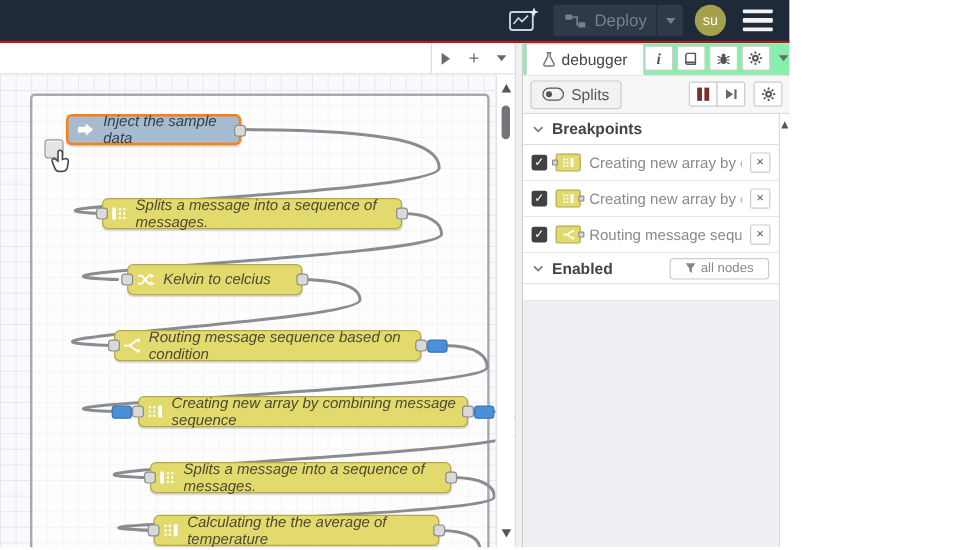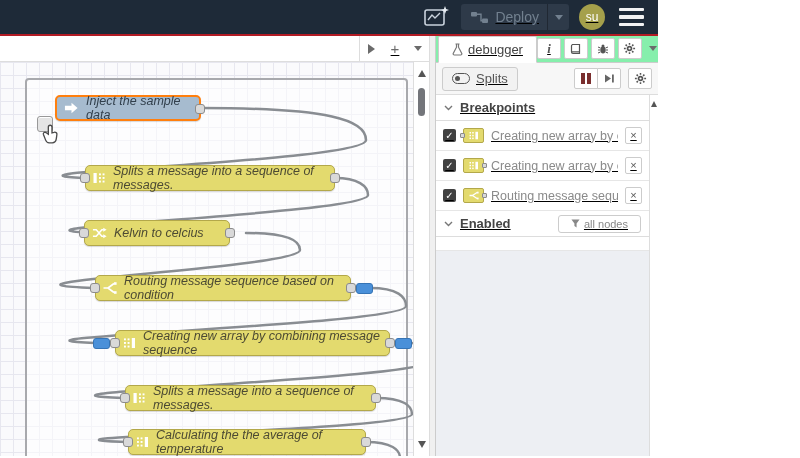--- a/index.html
+++ b/index.html
@@ -1,18 +1,18 @@
 <!DOCTYPE html>
 <html><head>
 <meta charset="utf-8">
 <style>
   * { margin:0; padding:0; box-sizing:border-box; }
   html,body { width:800px; height:458px; overflow:hidden; }
   body { font-family:"Liberation Sans", sans-serif; background:#fff; }
-  .app { position:relative; width:658px; height:458px; overflow:hidden;text-decoration:underline; }
+  .app { position:relative; width:658px; height:458px; overflow:hidden; }
 
   
   .header { height:36px; background:#1e2a38; border-bottom:2px solid #b21b24;
             display:flex; align-items:center; justify-content:flex-end; gap:10px; padding:0 10px; }
   .hbtn { display:flex; align-items:center; justify-content:center; cursor:pointer; }
   .deploy { height:26px; background:#2e3a49; border-radius:3px; display:flex; align-items:center;
             padding:0 0 0 10px; color:#72808f; font-size:14px; }
   .deploy .dlabel { margin:0 8px 0 7px; }
   .deploy .dcaret { border-left:1px solid rgba(0,0,0,.3); height:26px; width:22px;
                     display:flex; align-items:center; justify-content:center; }
@@ -211,21 +211,21 @@
                   <rect x="9.6" y="6" width="1.9" height="1.9"></rect>
                   <rect x="9.6" y="9.6" width="1.9" height="1.9"></rect>
                 </g>
             </svg>
           </span>
           <span>Splits a message into a sequence of messages.</span>
           <span class="port pin"></span>
           <span class="port pout"></span>
         </div>
 
-        <div class="node yellow" style="left:84px;top:158px;width:146px;">
+        <div class="node yellow" style="left:106px;top:158px;width:146px;">
           <span class="nicon">
             <svg width="15" height="14" viewBox="0 0 16 14">
               <path d="M1,3.5 h3.5 l6,7 h2" fill="none" stroke="#fff" stroke-width="1.6"></path>
               <path d="M1,10.5 h3.5 l6,-7 h2" fill="none" stroke="#fff" stroke-width="1.6"></path>
               <polygon points="12,1.3 15.6,3.5 12,5.7" fill="#fff"></polygon>
               <polygon points="12,8.3 15.6,10.5 12,12.7" fill="#fff"></polygon>
             </svg>
           </span>
           <span>Kelvin to celcius</span>
           <span class="port pin"></span>

